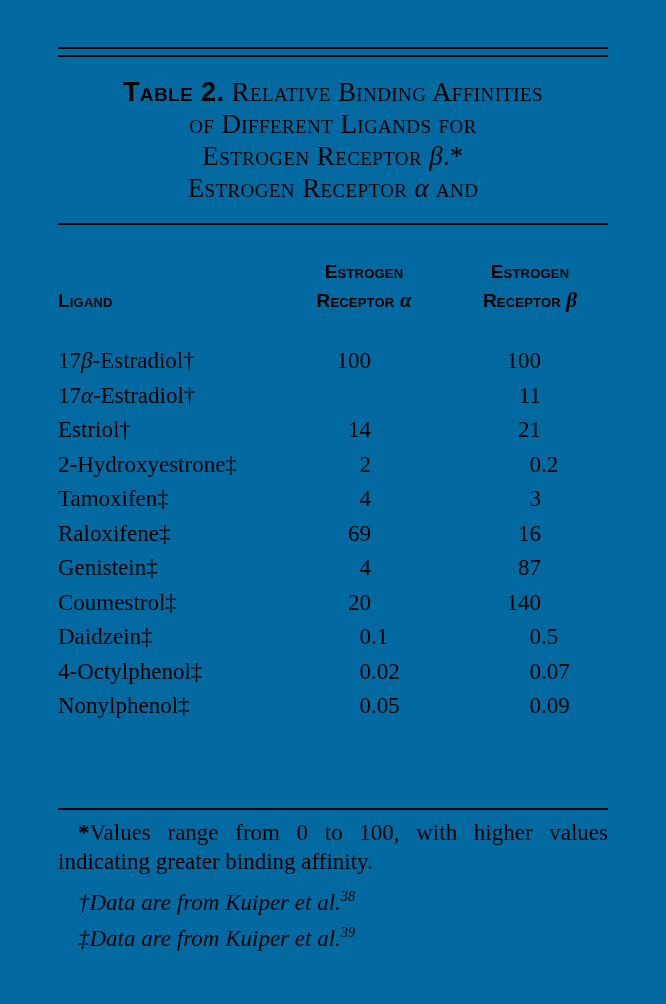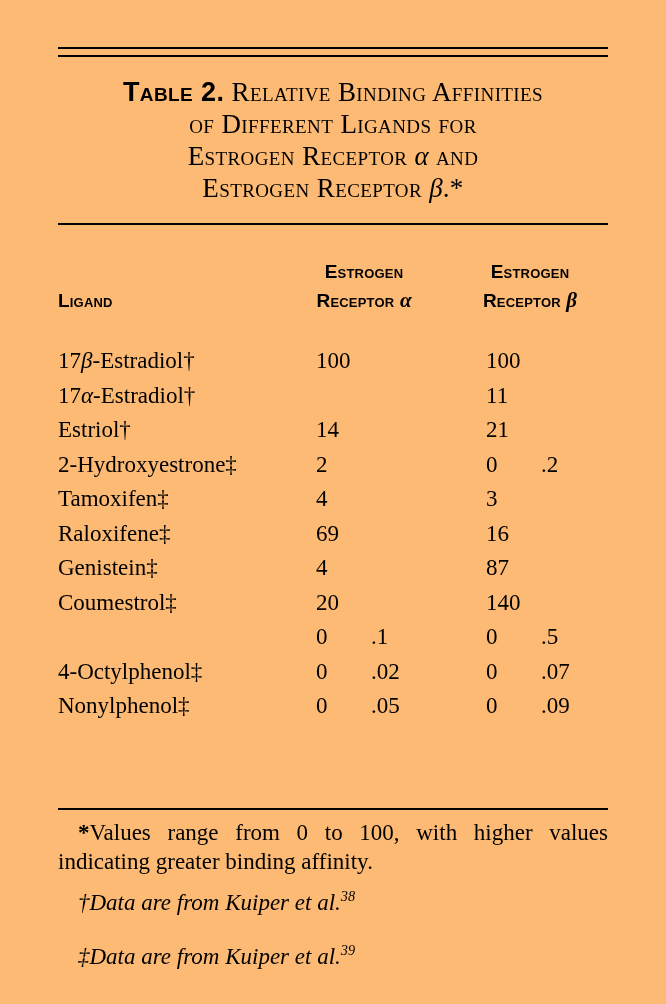--- a/index.html
+++ b/index.html
@@ -1,19 +1,19 @@
 <!DOCTYPE html>
 <html><head>
 <meta charset="utf-8">
 <style>
   html,body{margin:0;padding:0;background:#ffffff;}
   .page{
     position:relative;
     width:666px;height:1004px;
-    background:#fdba74;
+    background:#0369a1;
     color:#000;
     font-family:"Liberation Serif", serif;
     overflow:hidden;
   }
   .rule{position:absolute;left:58px;width:550px;background:#000;}
   .rule-top1{top:47px;height:2px;}
   .rule-top2{top:55px;height:2px;}
   .rule-mid{top:223px;height:2px;}
   .rule-bottom{top:808px;height:2px;}
 
@@ -54,57 +54,57 @@
   .tbody{
     position:absolute;left:58px;top:344px;width:550px;
     font-size:23px;
   }
   .row{position:relative;height:34.5px;line-height:34.5px;}
   .row .name{position:absolute;left:0;white-space:nowrap;}
   .row .gk{font-style:italic;}
   .val{position:absolute;white-space:nowrap;}
   .val.a{left:258px;}
   .val.b{left:428px;}
-  .val .ip{display:inline-block;width:55px;text-align:left;}
+  .val .ip{display:inline-block;width:55px;text-align:right;}
   .val .fp{display:inline-block;min-width:42px;text-align:left;}
 
   
   .footnotes{
     position:absolute;left:58px;top:818px;width:550px;
     font-size:23px;line-height:29px;
   }
   .fn-just{
     padding-left:20px;
     text-align:justify;
     text-align-last:justify;
   }
   .fn-indent{padding-left:20px;font-style:italic;}
   .fn2{margin-top:12px;}
-  .fn3{margin-top:25px;}
+  .fn3{margin-top:7px;}
   .fn-marker-bold{font-weight:bold;}
   sup.ref{font-size:0.62em;vertical-align:super;line-height:0;}
 </style>
 </head>
 <body>
 
 <div class="page">
 
   <div class="rule rule-top1"></div>
   <div class="rule rule-top2"></div>
 
   <div class="title">
     <div>
       <span class="tlabel">Table 2.</span>
       <span>Relative Binding Affinities</span>
     </div>
     <div>
       <span>of Different Ligands for</span>
     </div>
+    <div><span>Estrogen Receptor </span><span class="greek">β</span><span>.*</span></div>
     <div><span>Estrogen Receptor </span><span class="greek">α</span><span> and</span></div>
-    <div><span>Estrogen Receptor </span><span class="greek">β</span><span>.*</span></div>
   </div>
 
   <div class="rule rule-mid"></div>
 
   <div class="hdr hdr-ligand">
     <span>Ligand</span>
   </div>
   <div class="hdr hdr-alpha">
     <div>Estrogen</div>
     <div><span>Receptor </span><span class="greek">α</span></div>
@@ -159,20 +159,21 @@
       <span class="val b"><span class="ip">87</span><span class="fp"></span></span>
     </div>
 
     <div class="row">
       <span class="name"><span>Coumestrol‡</span><span class="gk"></span><span></span></span>
       <span class="val a"><span class="ip">20</span><span class="fp"></span></span>
       <span class="val b"><span class="ip">140</span><span class="fp"></span></span>
     </div>
 
     <div class="row">
+      <span class="name"><span>Daidzein‡</span><span class="gk"></span><span></span></span>
       <span class="val a"><span class="ip">0</span><span class="fp">.1</span></span>
       <span class="val b"><span class="ip">0</span><span class="fp">.5</span></span>
     </div>
 
     <div class="row">
       <span class="name"><span>4-Octylphenol‡</span><span class="gk"></span><span></span></span>
       <span class="val a"><span class="ip">0</span><span class="fp">.02</span></span>
       <span class="val b"><span class="ip">0</span><span class="fp">.07</span></span>
     </div>
 

